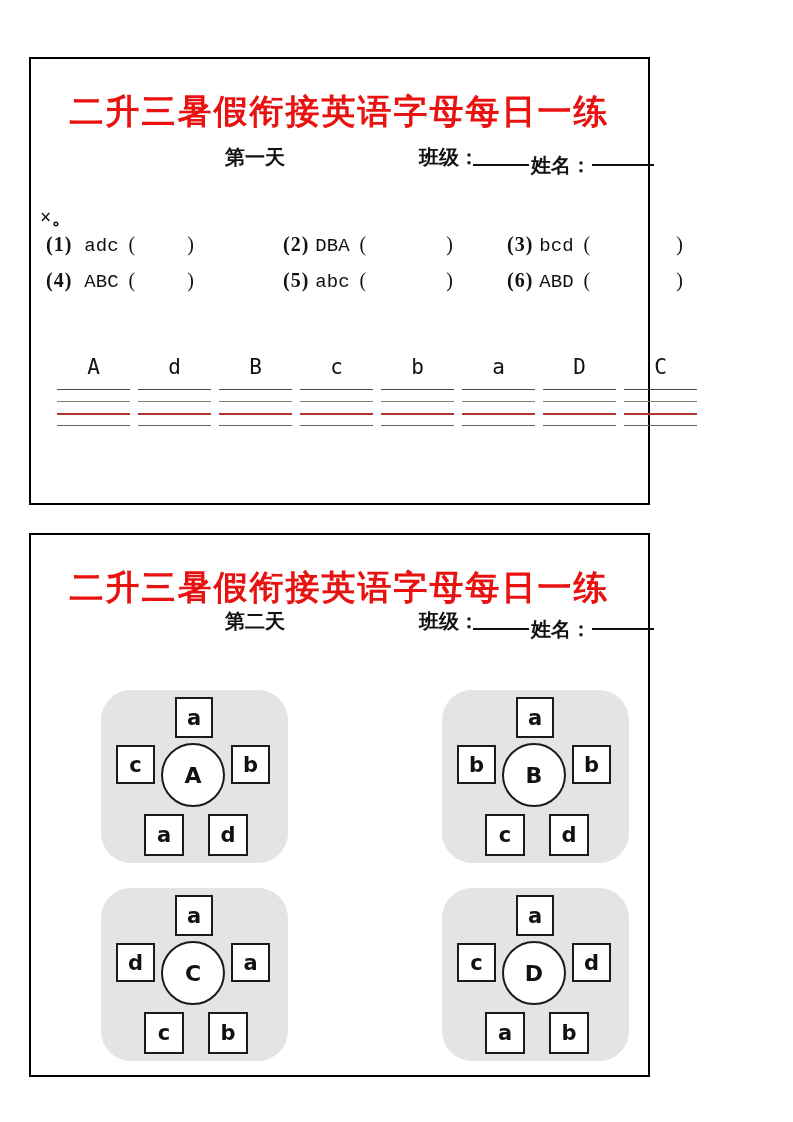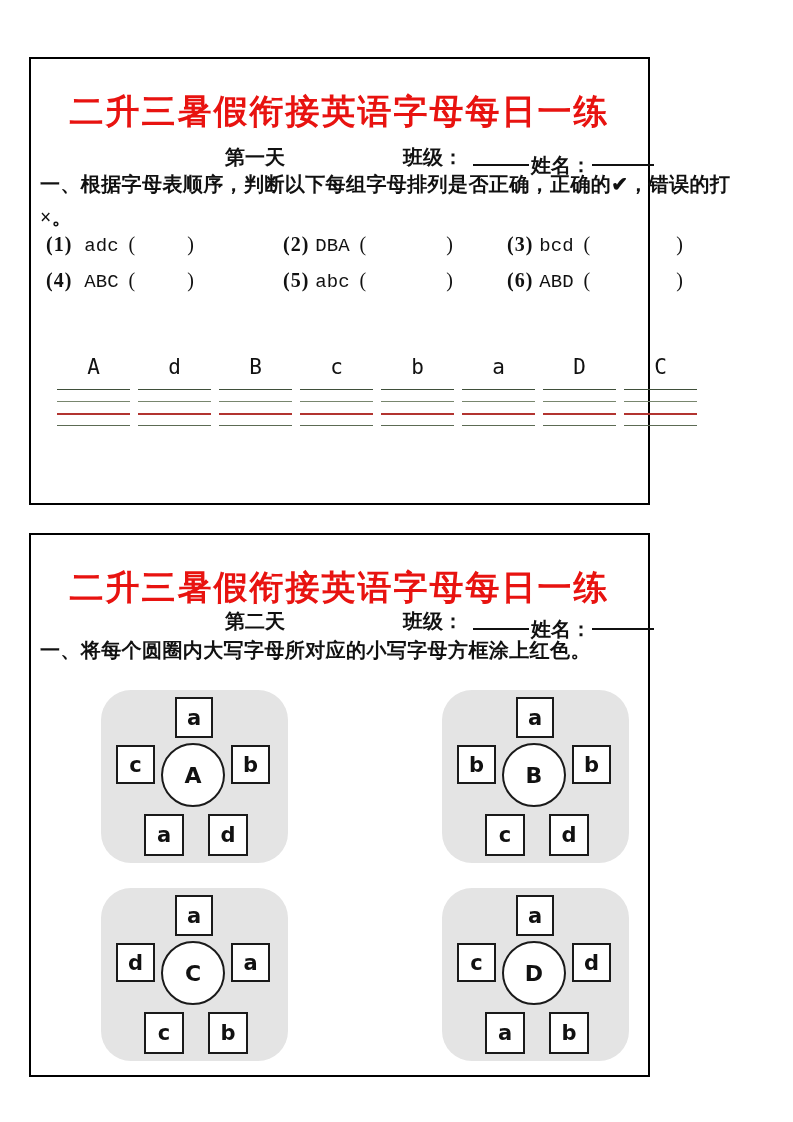--- a/index.html
+++ b/index.html
@@ -10,21 +10,21 @@
   .page1{top:57px;height:448px;}
   .page2{top:533px;height:544px;}
 
   .title{position:absolute;left:0;top:30px;width:100%;text-align:center;
          font-size:34px;font-weight:bold;color:#e81310;letter-spacing:2px;
          font-family:"Liberation Serif","DejaVu Serif",serif;}
   .meta{position:absolute;left:0;width:100%;height:26px;font-size:20px;font-weight:bold;}
   .page1 .meta{top:85px;}
   .page2 .meta{top:73px;}
   .day{position:absolute;left:174px;top:0;margin-left:20px;}
-  .lbl-class{position:absolute;left:372px;top:0;}
+  .lbl-class{position:absolute;left:388px;top:0;}
   .lbl-name{position:absolute;left:500px;top:8px;}
   .blank{position:absolute;top:2px;height:20px;border-bottom:2px solid #111;}
   .blank1{left:442px;width:56px;}
   .blank2{left:561px;width:62px;}
 
   .para{position:absolute;font-size:20px;font-weight:bold;white-space:nowrap;letter-spacing:0.4px;}
   .p1-l1{left:9px;top:112px;}
   .p1-l2{left:9px;top:145px;}
   .p1-sec2{left:9px;top:243px;}
   .p2-ins{left:9px;top:102px;}
@@ -80,21 +80,20 @@
     <div class="title">二升三暑假衔接英语字母每日一练</div>
 
     <div class="meta">
       <span class="day">第一天</span>
       <span class="lbl-class">班级：</span>
       <span class="blank blank1"></span>
       <span class="lbl-name">姓名：</span>
       <span class="blank blank2"></span>
     </div>
 
-    <div class="para p1-l1">一、根据字母表顺序，判断以下每组字母排列是否正确，正确的✔，错误的打</div>
     <div class="para p1-l2">×。</div>
 
     <div class="irow irow1">
       <span class="item c0">
         <span class="num">(1)</span>
         <span class="let">adc</span>
         <span class="ans">
             <span>(</span>
             <span class="gap"></span>
             <span>)</span>
@@ -215,21 +214,20 @@
     <div class="title">二升三暑假衔接英语字母每日一练</div>
 
     <div class="meta">
       <span class="day">第二天</span>
       <span class="lbl-class">班级：</span>
       <span class="blank blank1"></span>
       <span class="lbl-name">姓名：</span>
       <span class="blank blank2"></span>
     </div>
 
-    <div class="para p2-ins">一、将每个圆圈内大写字母所对应的小写字母方框涂上红色。</div>
 
     <div class="puzzle pz-a">
       <div class="sq sq-top">
           <span>a</span>
         </div>
       <div class="sq sq-left">
           <span>c</span>
         </div>
       <div class="sq sq-right">
           <span>b</span>

